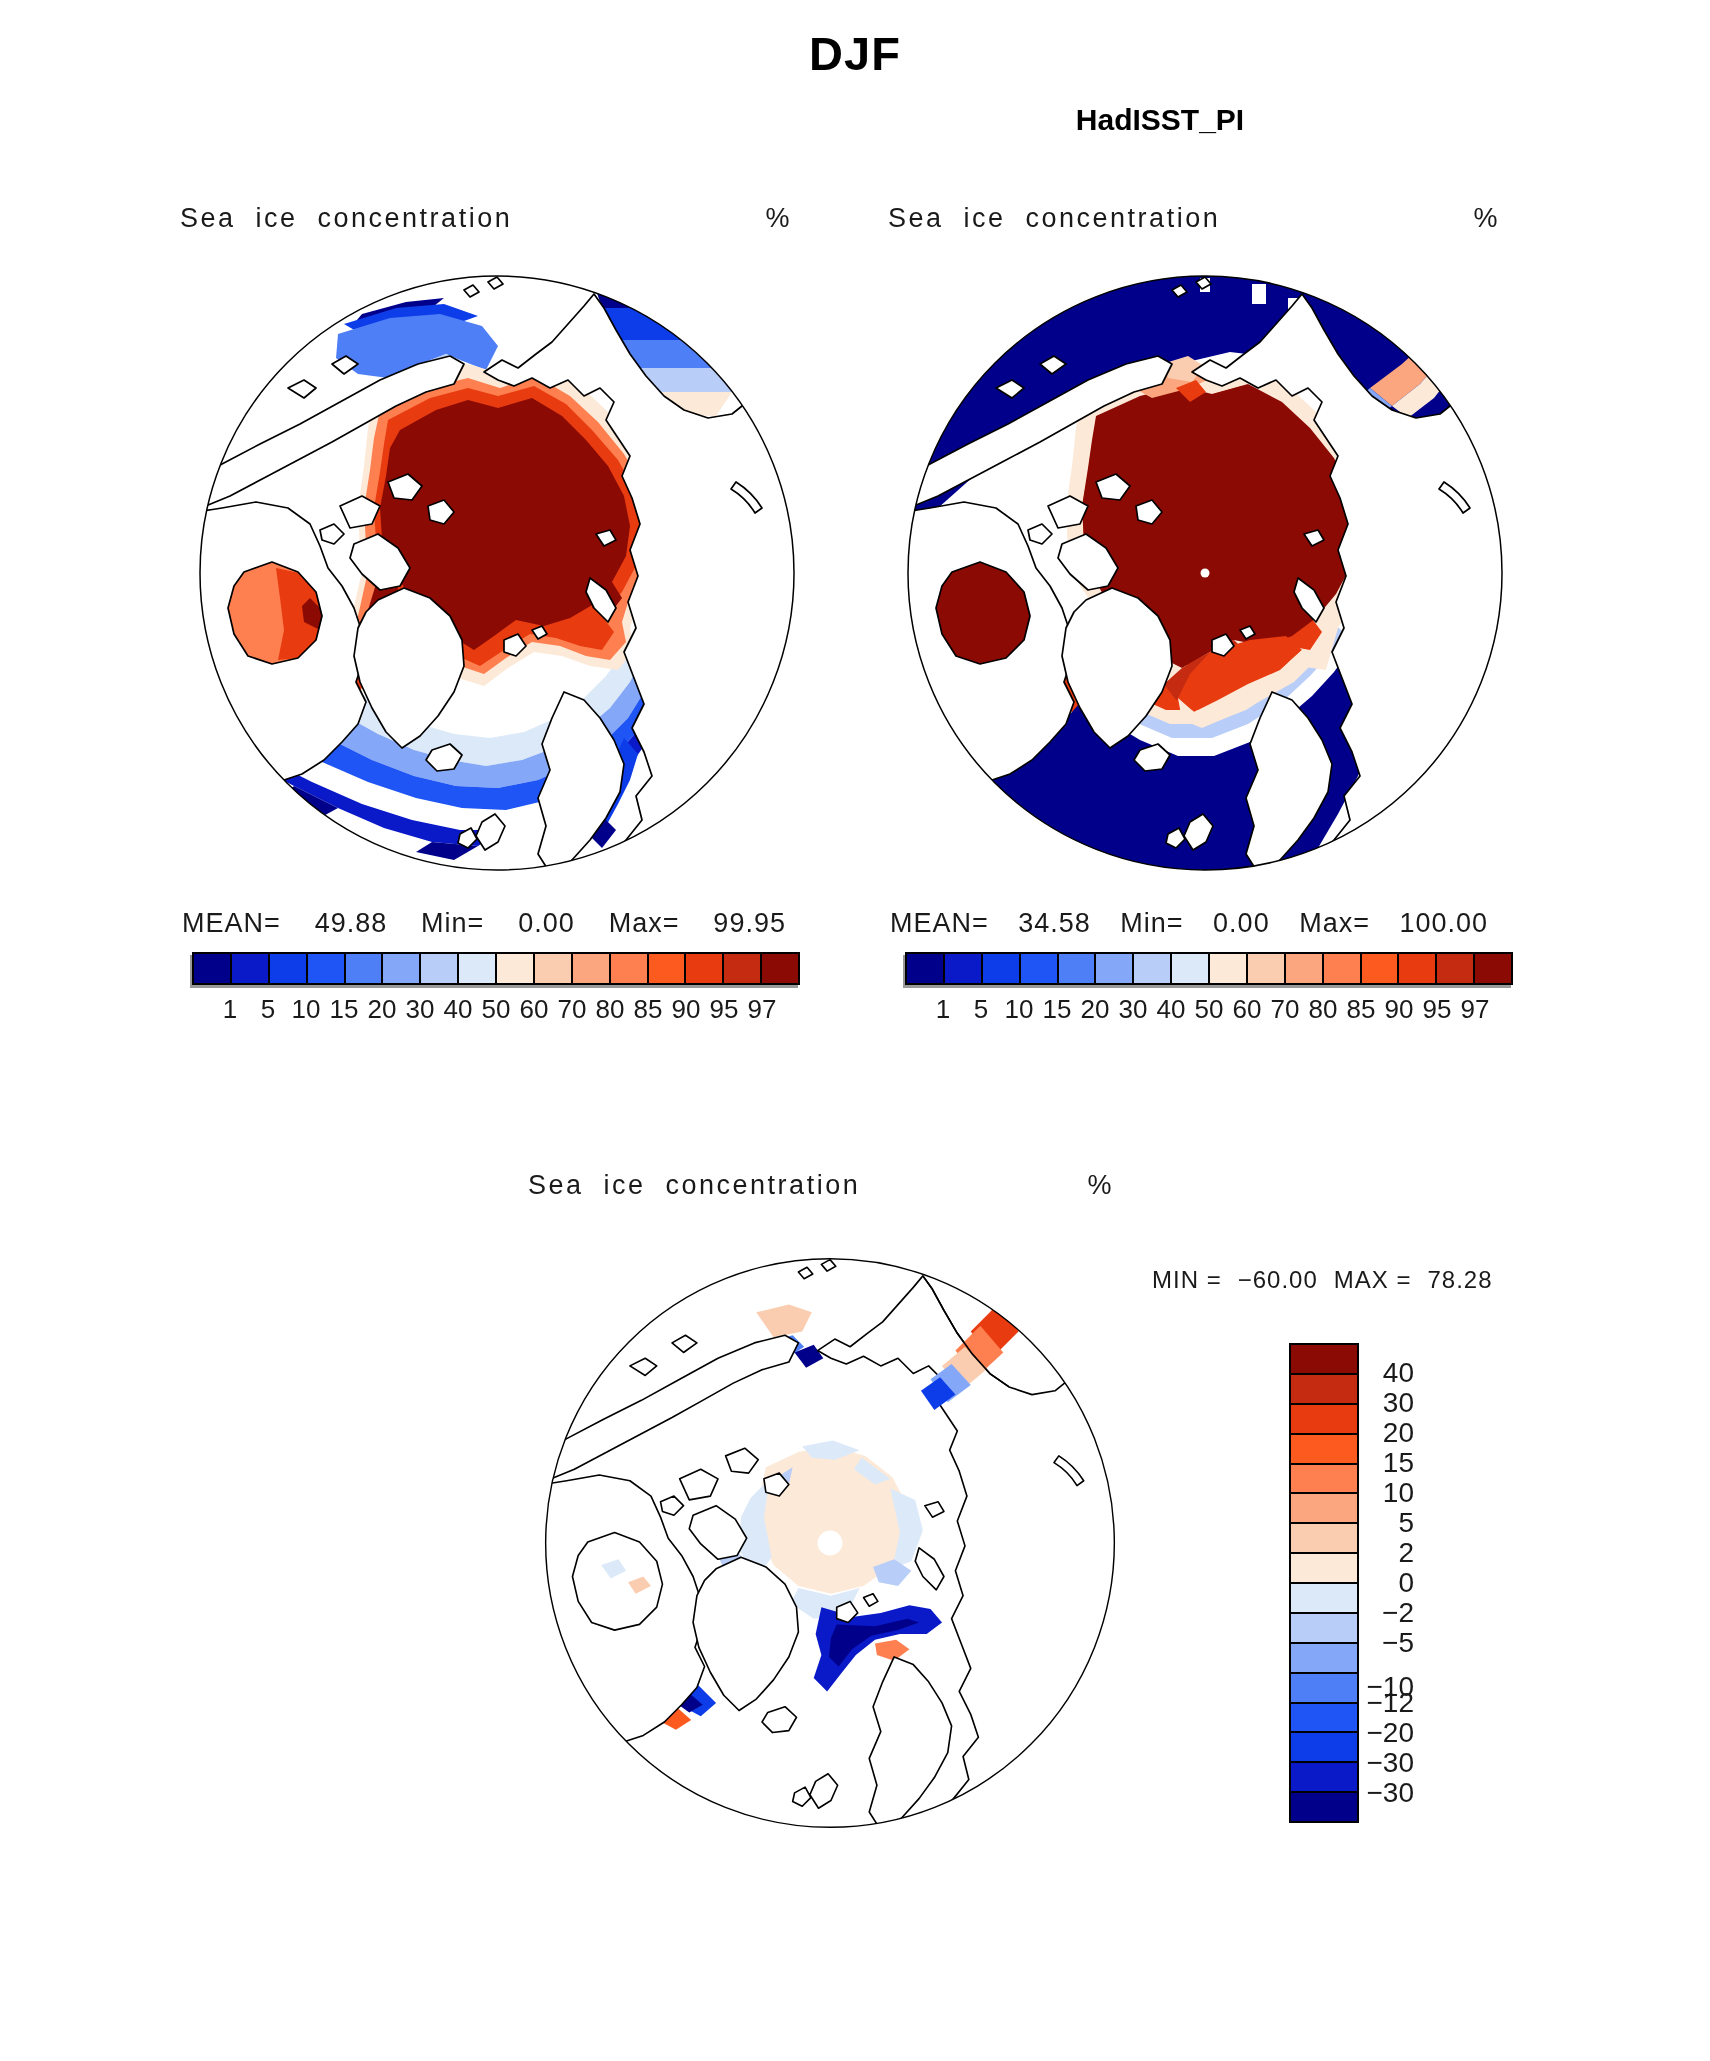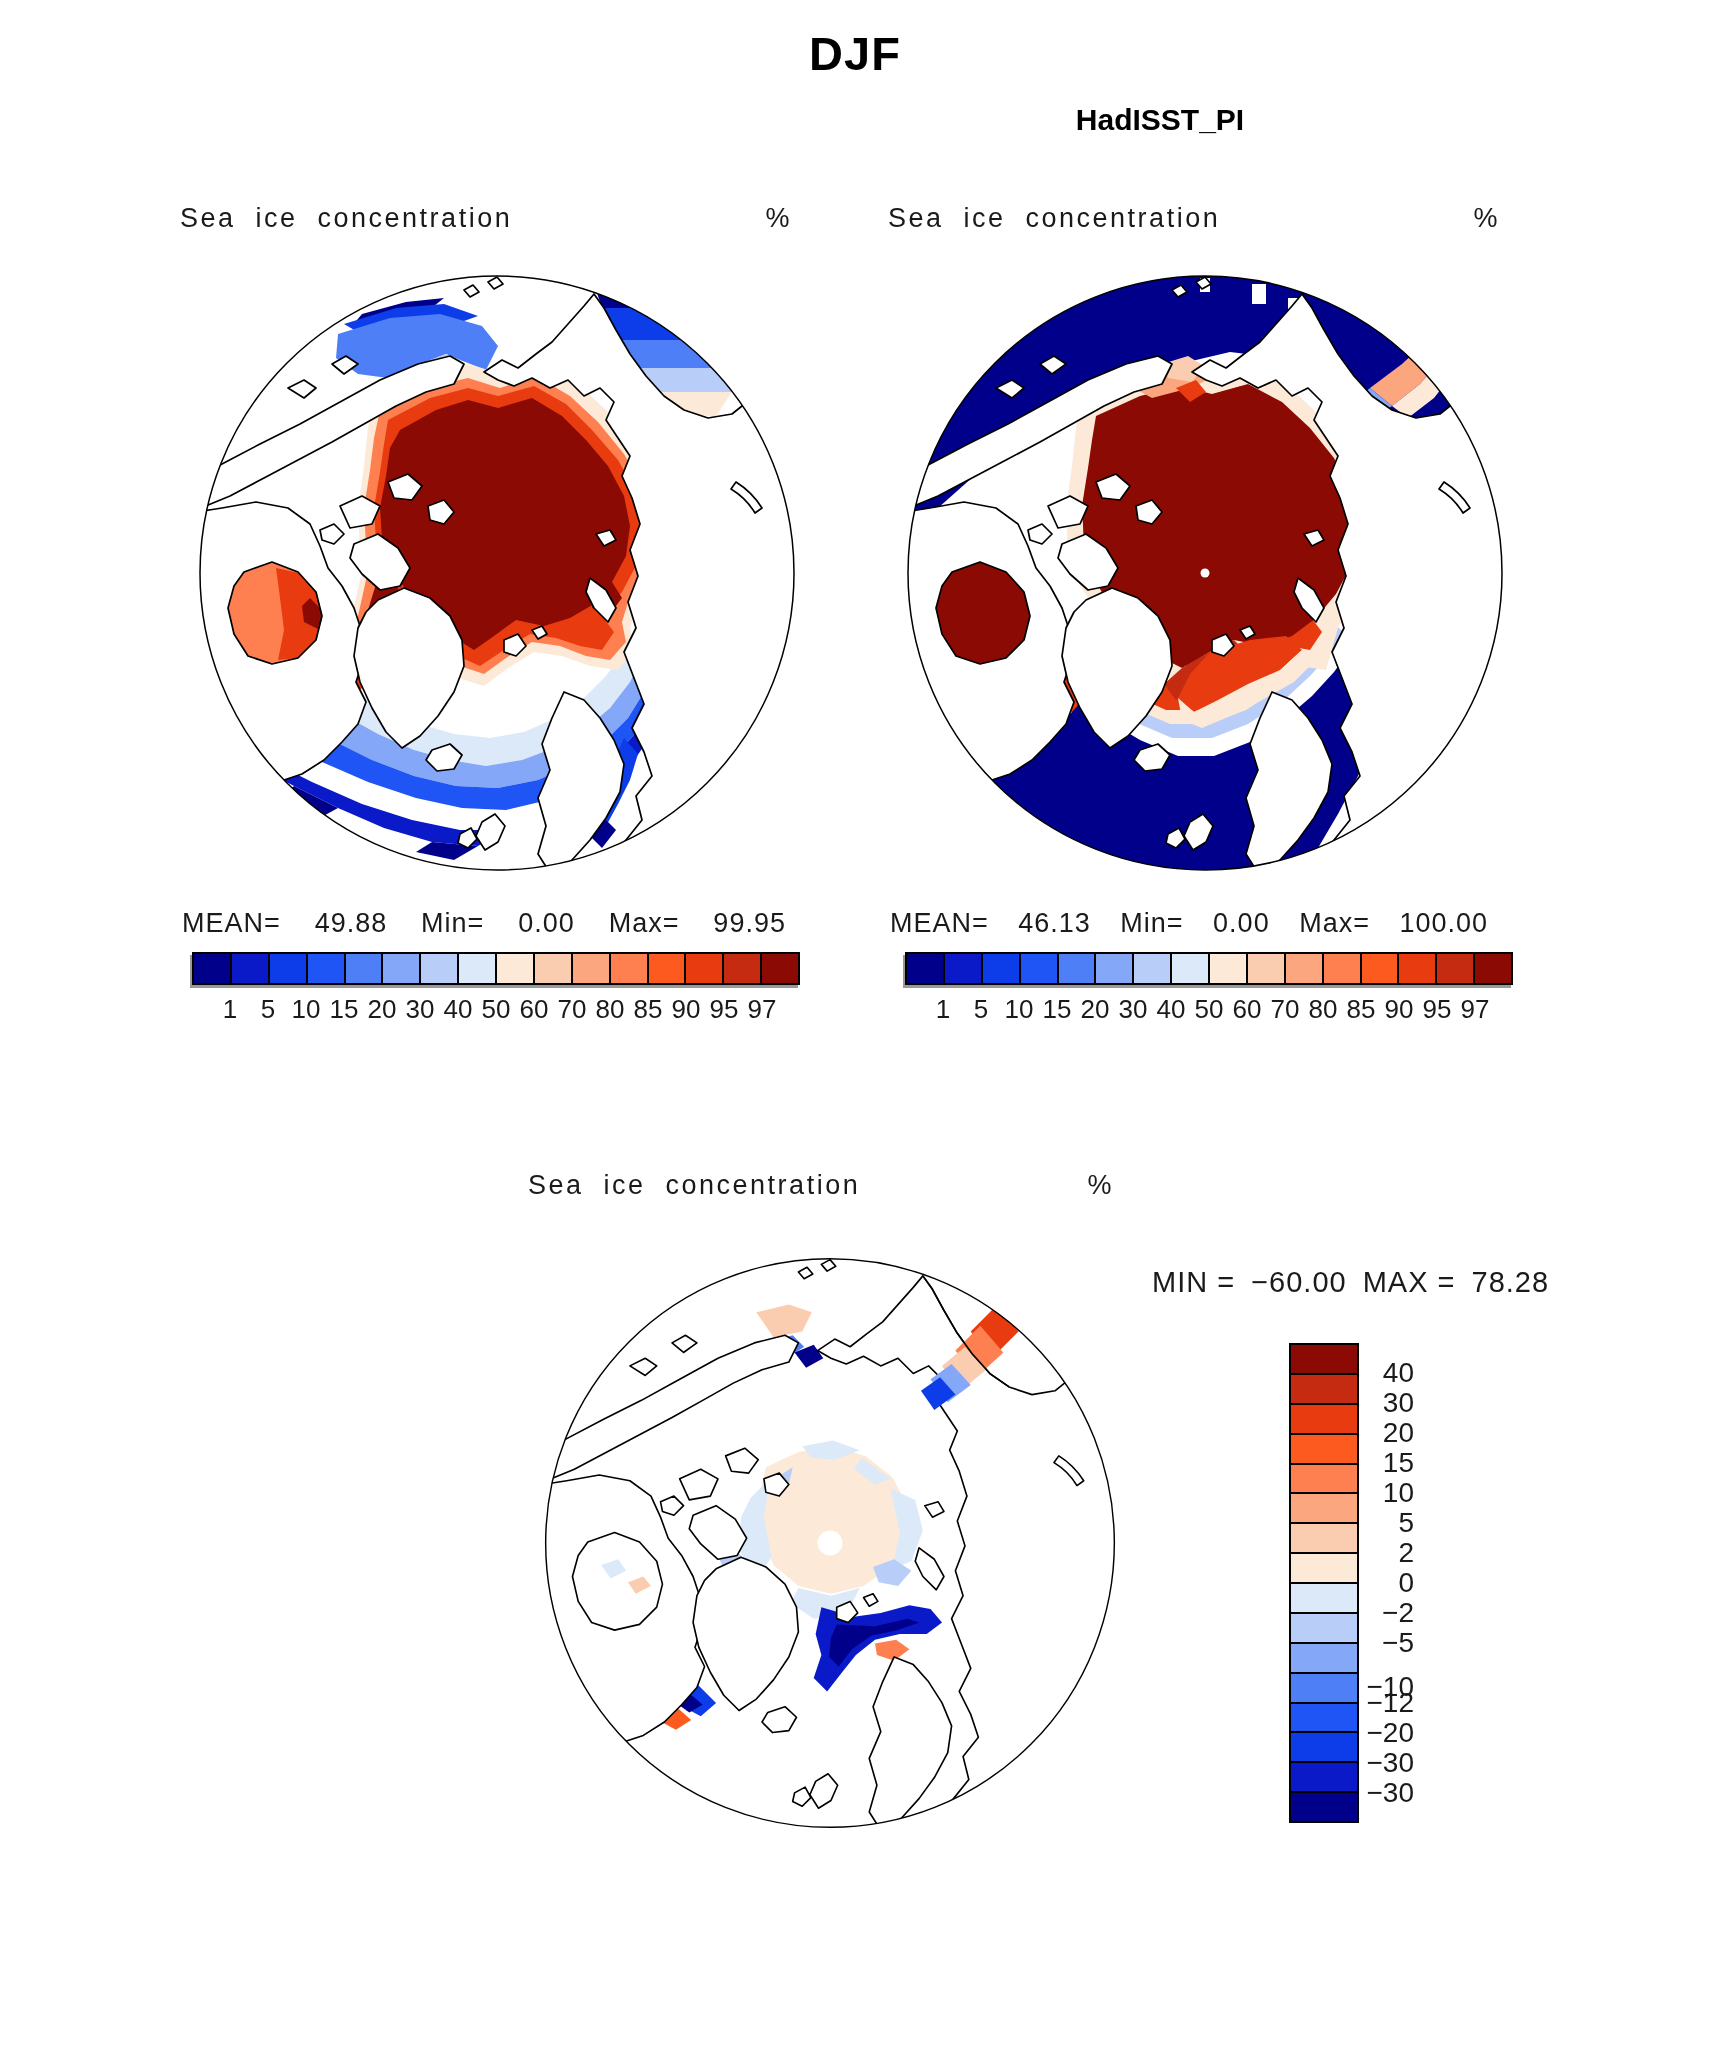--- a/index.html
+++ b/index.html
@@ -34,21 +34,21 @@
   #ct2{left:905px;top:994px;}
   .htick{position:absolute;transform:translateX(-50%);white-space:nowrap;}
   #vbar{position:absolute;left:1289px;top:1343px;width:70px;height:480px;border:2.5px solid #000;
         box-sizing:border-box;display:flex;flex-direction:column;background:#fff;}
   .vcell{flex:1;border-top:2px solid #000;}
   .vcell:first-child{border-top:none;}
   #vticks{position:absolute;left:1352px;top:1343px;width:62px;height:480px;
           font-size:28px;color:#1a1a1a;}
   .vtick{position:absolute;right:0;transform:translateY(-50%);white-space:nowrap;}
   #minmax{position:absolute;left:1152px;top:1266px;display:flex;gap:16px;
-          font-size:29px;letter-spacing:1px;color:#1a1a1a;white-space:nowrap;}
+          font-size:24px;letter-spacing:1px;color:#1a1a1a;white-space:nowrap;}
   .land{fill:#fff;stroke:#000;stroke-width:1.7;stroke-linejoin:round;}
   .coast{fill:none;stroke:#000;stroke-width:1.7;stroke-linejoin:round;}
   .rim{fill:none;stroke:#000;stroke-width:1.5;}
 </style>
 </head>
 <body>
 
 <div id="fig">
 
   <div id="title" class="bold-title">DJF</div>
@@ -162,21 +162,21 @@
   <div id="sr1" class="statsrow">
     <span>MEAN=</span>
     <span>49.88</span>
     <span>Min=</span>
     <span>0.00</span>
     <span>Max=</span>
     <span>99.95</span>
   </div>
   <div id="sr2" class="statsrow">
     <span>MEAN=</span>
-    <span>46.13</span>
+    <span>34.58</span>
     <span>Min=</span>
     <span>0.00</span>
     <span>Max=</span>
     <span>100.00</span>
   </div>
 
   <div id="cb1" class="hbar">
       <div class="hcell" style="background: rgb(0, 0, 139);"></div>
       <div class="hcell" style="background: rgb(10, 26, 200);"></div>
       <div class="hcell" style="background: rgb(13, 61, 232);"></div>

